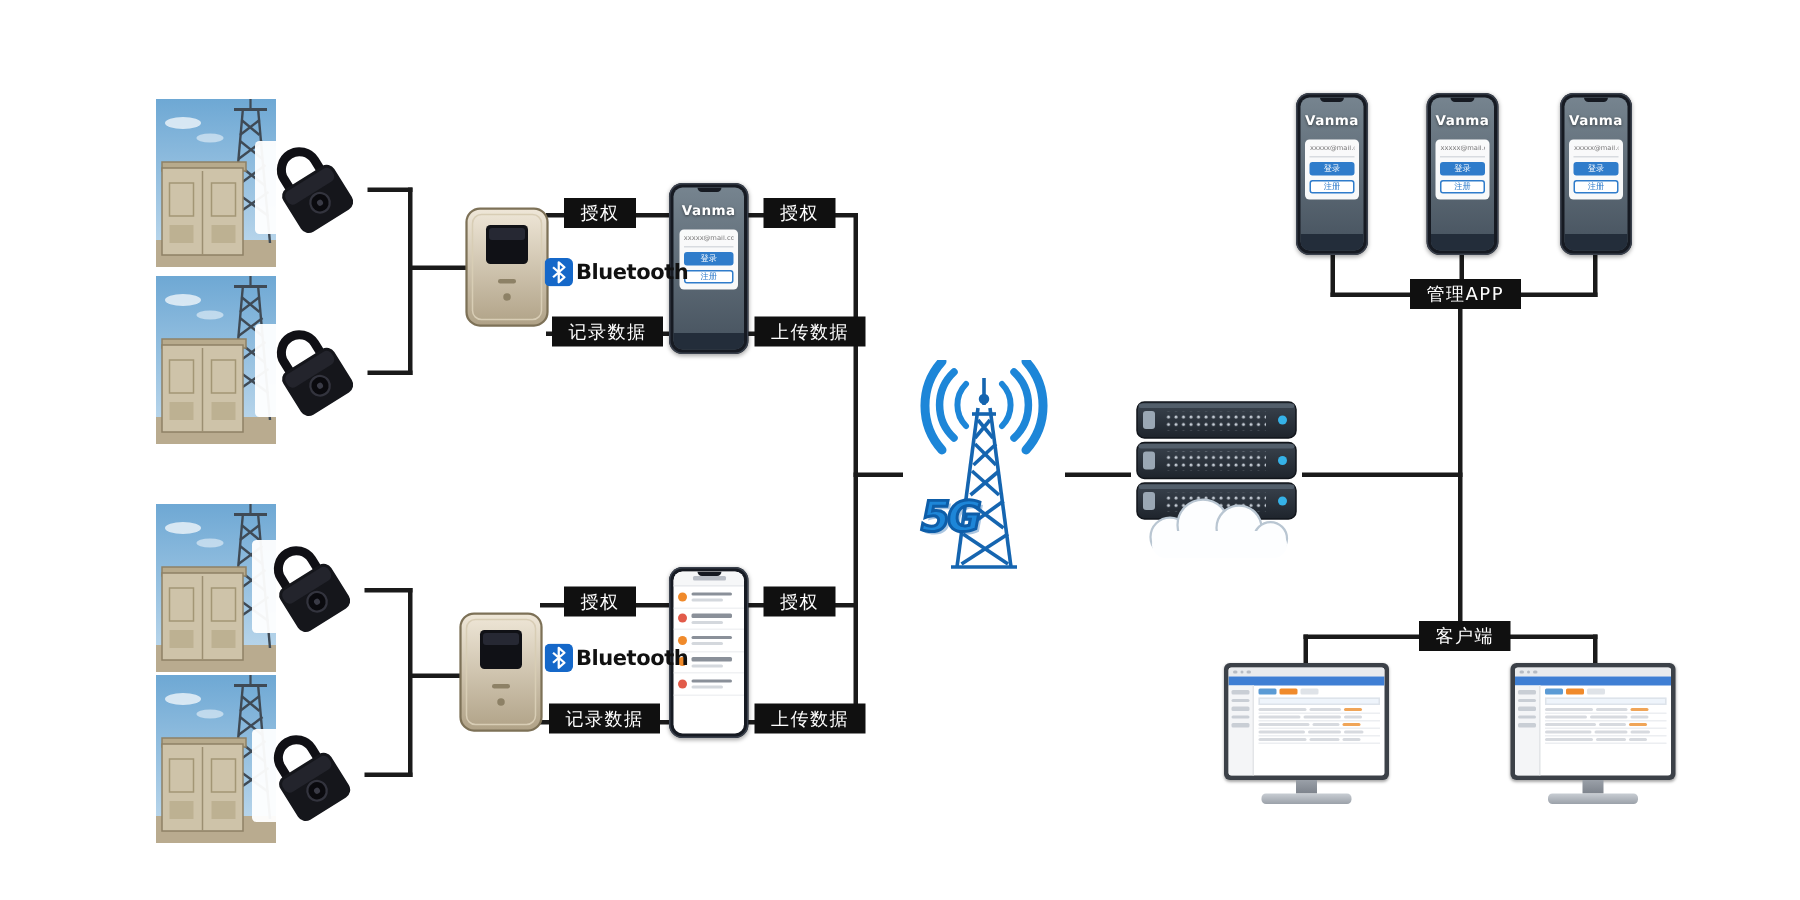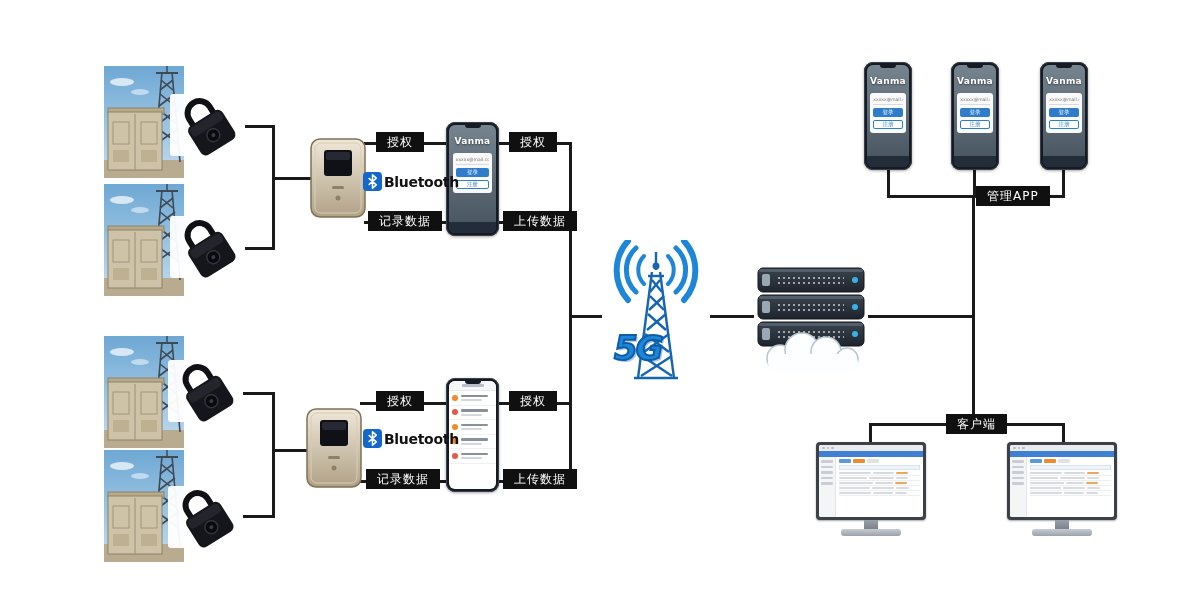--- a/index.html
+++ b/index.html
@@ -47,21 +47,21 @@
   .plist-head span { width:22px; height:2.5px; background:#b9bec6; border-radius:1px; }
   .plist-item { display:flex; align-items:center; gap:3px; padding:3.5px 3px; border-bottom:1px solid #f0f1f3; }
   .pdot { width:6px; height:6px; border-radius:50%; flex:none; }
   .pdot.orange { background:var(--accent-orange,#f08a2b); }
   .pdot.red { background:#e25b4a; }
   .plines { flex:1; display:flex; flex-direction:column; gap:2px; }
   .pl1 { height:2.5px; background:#8a9099; border-radius:1px; width:85%; }
   .pl2 { height:2px; background:#d4d8dd; border-radius:1px; width:65%; }
 
   
-  .fiveg-text { position:absolute; font-size:34px; font-weight:bold; font-style:italic;
+  .fiveg-text { position:absolute; font-size:28px; font-weight:bold; font-style:italic;
                 color:var(--fiveg-blue,#1d86d8); -webkit-text-stroke:2px #0d5da8;
                 text-shadow:2px 2px 0 rgba(13,93,168,.35); letter-spacing:-2px; }
 
   
   .monitor { position:absolute; width:110px; }
   .mon-bezel { width:110px; height:78px; background:#3c4148; border-radius:4px; padding:3px;
                box-shadow:0 1px 2px rgba(0,0,0,.35); }
   .mon-screen { width:100%; height:100%; background:#fff; border-radius:2px; overflow:hidden;
                 display:flex; flex-direction:column; }
   .mon-chrome { height:6px; background:#e9ebee; display:flex; align-items:center; gap:2px; padding:0 3px; flex:none; }
@@ -408,21 +408,21 @@
       <div class="pbrand">Vanma</div>
       <div class="pcard">
         <div class="pemail">xxxxx@mail.com</div>
         <div class="pbtn primary">登录</div>
         <div class="pbtn ghost">注册</div>
       </div>
       <div class="pfoot"></div>
     </div>
   </div>
 
-  <div class="label" style="left:976px;top:186px">管理APP</div>
+  <div class="label" style="left:940px;top:186px">管理APP</div>
   <div class="label" style="left:946px;top:414px">客户端</div>
 
   <div class="monitor" style="left:816px;top:442px">
     <div class="mon-bezel">
       <div class="mon-screen">
         <div class="mon-chrome">
             <i></i>
             <i></i>
             <i></i>
           </div>

